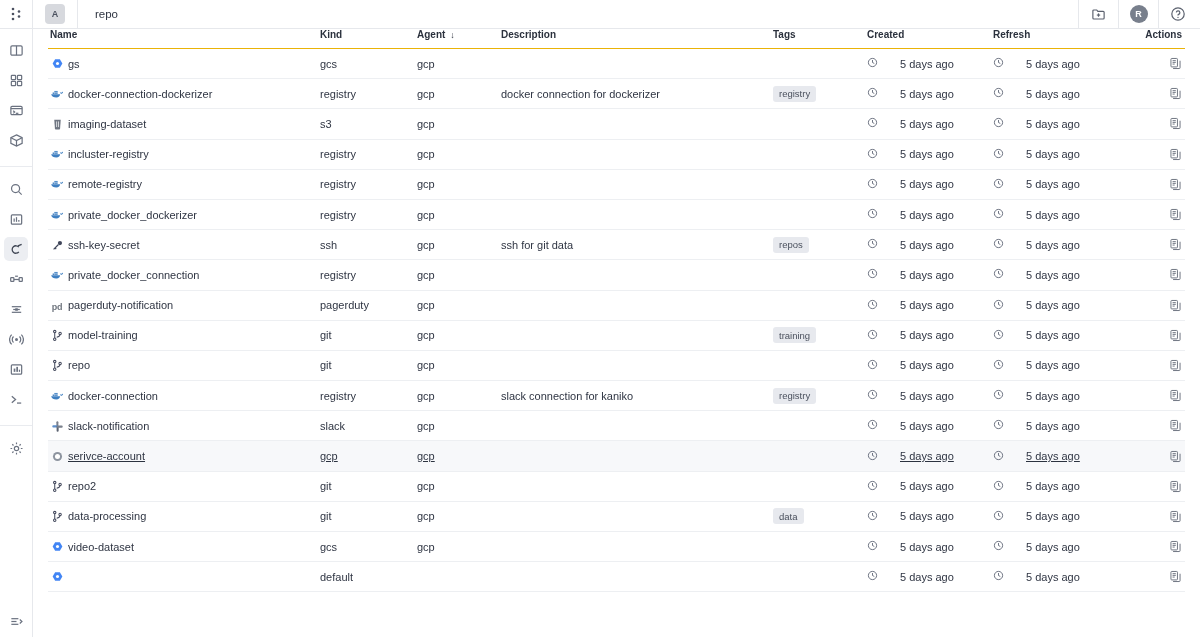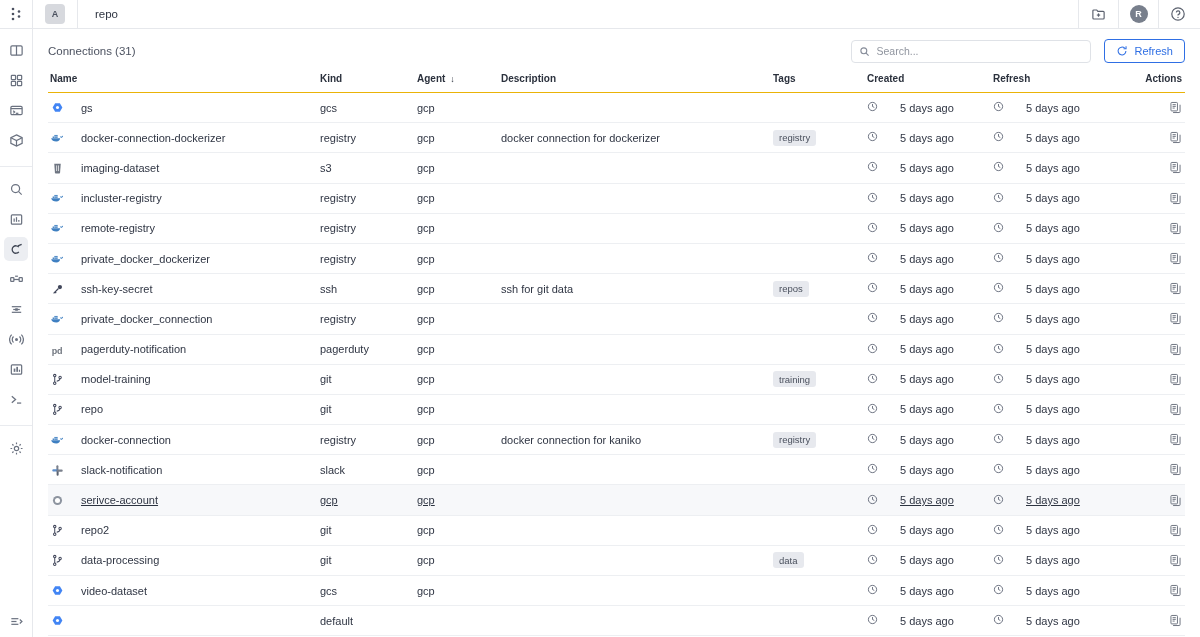--- a/index.html
+++ b/index.html
@@ -93,21 +93,21 @@
   th.c-desc  { width: 272px; }
   th.c-tags  { width: 94px; }
   th.c-created{ width: 126px; }
   th.c-updated{ width: 125px; }
   th.c-actions{ text-align: right; padding-right: 3px; }
   .sort-arrow { display: inline-block; margin-left: 5px; color: #2b313d; font-size: 9px; }
 
   tbody tr { height: 30.2px; border-bottom: 1px solid #edeff2; }
   tbody tr.hover { background: #f7f8fa; text-decoration: underline; }
   tbody td { font-size: 11px; color: #2f3543; vertical-align: middle; padding: 0; }
-  .name-cell { display: flex; align-items: center; gap: 17px; padding-left: 2px; }
+  .name-cell { display: flex; align-items: center; gap: 4px; padding-left: 2px; }
   .name-ico { width: 14px; height: 14px; flex: 0 0 14px; display: flex; align-items: flex-end; justify-content: center; }
   .pd-text { font-size: 9px; color: #70767f; font-weight: 600; letter-spacing: -0.2px; }
   .tag-pill {
     display: inline-block; background: #e7e9ee; color: #4a505d;
     font-size: 9.5px; border-radius: 3px; padding: 2.5px 6px;
   }
   .time-cell { display: flex; align-items: center; gap: 22px; color: #2f3543; font-size: 11px; }
   .time-cell svg { flex: 0 0 11px; color: #5d6personally; }
   .clock { color: #596070; }
   .actions-cell { display: flex; justify-content: flex-end; padding-right: 3px; }
@@ -264,38 +264,20 @@
         <div class="tb-item">
           <svg width="16" height="16" viewBox="0 0 16 16" fill="none" stroke="currentColor" stroke-width="1.2">
             <circle cx="8" cy="8" r="6.2"></circle>
             <path d="M6.3 6.3a1.8 1.8 0 1 1 2.2 2.1c-.5.2-.5.6-.5 1.1"></path>
             <circle cx="8" cy="11.4" r="0.65" fill="currentColor" stroke="none"></circle>
           </svg>
         </div>
       </div>
     </header>
 
-    <div class="toolbar">
-      <div class="conn-title">Connections (31)</div>
-      <div class="toolbar-spacer"></div>
-      <div class="searchbox">
-        <svg width="11" height="11" viewBox="0 0 16 16" fill="none" stroke="currentColor" stroke-width="1.6">
-          <circle cx="7" cy="7" r="4.3"></circle>
-            <line x1="10.3" y1="10.3" x2="14" y2="14"></line>
-        </svg>
-        <input type="text" placeholder="Search..." style="">
-      </div>
-      <button class="refresh-btn">
-        <svg width="12" height="12" viewBox="0 0 16 16" fill="none" stroke="currentColor" stroke-width="1.4">
-          <path d="M13.2 8a5.2 5.2 0 1 1-1.6-3.75"></path>
-            <polyline points="13.4,1.6 13.4,4.9 10.1,4.9"></polyline>
-        </svg>
-        <span>Refresh</span>
-      </button>
-    </div>
 
     <div class="table-wrap">
       <table>
         <thead>
           <tr>
             <th class="c-name">Name</th>
             <th class="c-kind">Kind</th>
             <th class="c-agent">
               <span>Agent</span><span class="sort-arrow">↓</span>
             </th>
@@ -877,21 +859,21 @@
                       <rect x="7" y="4.5" width="1.7" height="1.6"></rect>
                       <path d="M1.3 8.3h10.2c0 2.2-1.6 3.6-4.3 3.6-3 0-5.2-1.1-5.9-3.6z"></path>
                       <path d="M11.2 6.5c.9-.6 1.8-.3 2.2.1.2-.9 1-1.2 1.5-1-.2 1.2-1 2.1-2.3 2.2z"></path>
                     </svg>
                   </span>
         <span>docker-connection</span>
                 </div>
               </td>
               <td>registry</td>
               <td>gcp</td>
-              <td class="desc-cell">docker connection for kaniko</td>
+              <td class="desc-cell">slack connection for kaniko</td>
               <td><span class="tag-pill">registry</span></td>
               <td>
                 <span class="time-cell">
                   <span><svg class="clock" width="11" height="11" viewBox="0 0 16 16" fill="none" stroke="currentColor" stroke-width="1.25">
                       <circle cx="8" cy="8" r="6"></circle>
                       <polyline points="8,4.4 8,8 10.6,9.4"></polyline>
                     </svg></span>
                   <span>5 days ago</span>
                 </span>
               </td>

